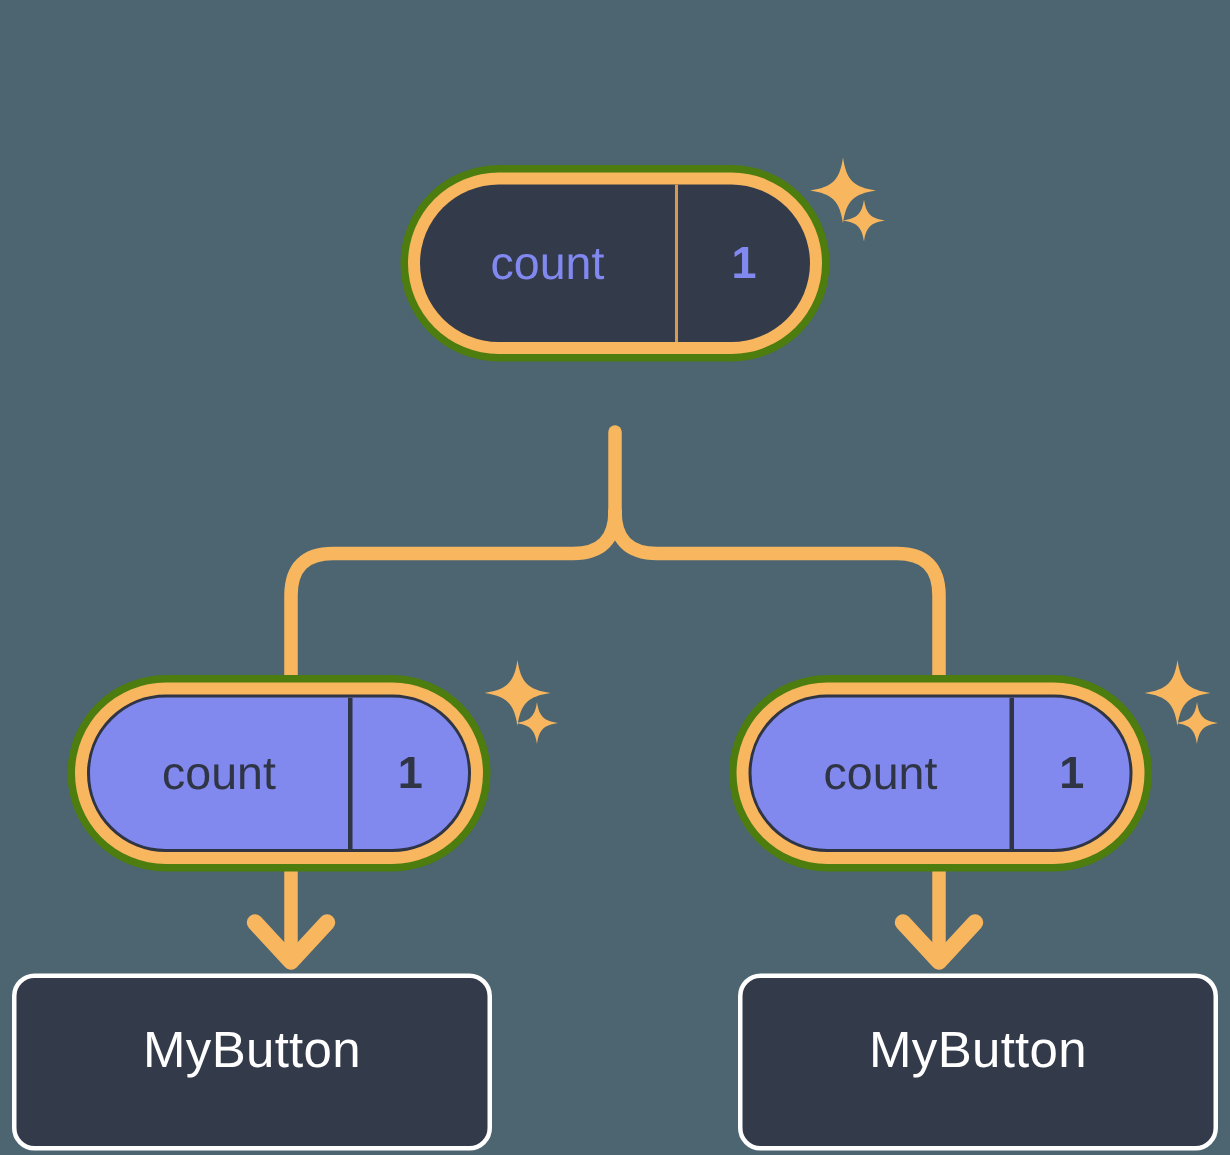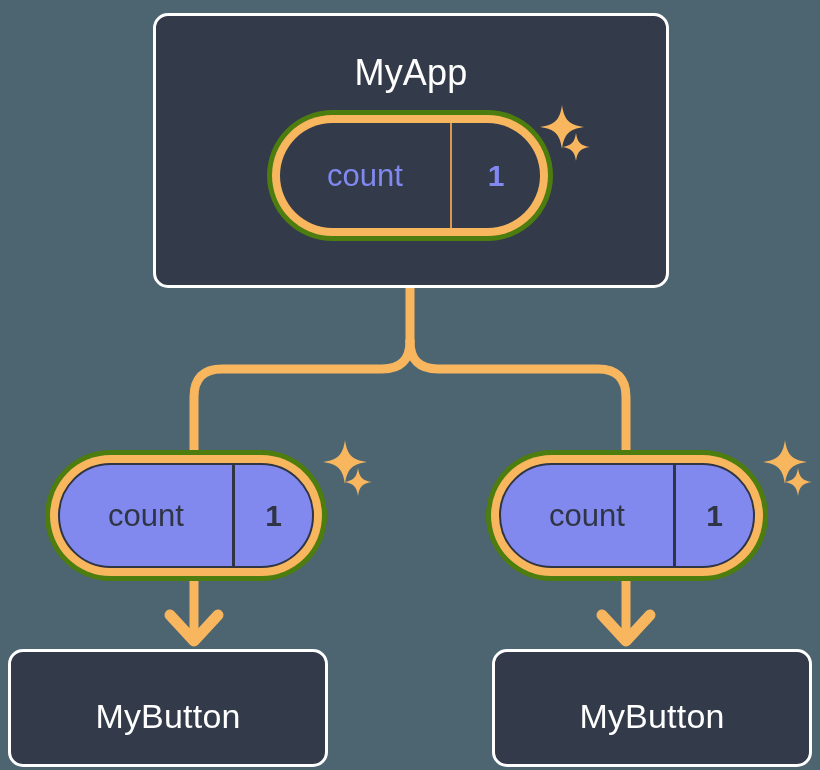--- a/index.html
+++ b/index.html
@@ -64,21 +64,20 @@
   #card-btn-right {
     left: 492px;
     top: 649px;
     width: 320px;
     height: 118px;
   }
   #card-btn-left .card-title,
   #card-btn-right .card-title {
     top: 29px;
     font-size: 34px;
-    margin-top: 16px;
   }
 
   
   .pill {
     position: absolute;
     box-sizing: border-box;
     border-radius: 999px;
     background: #4d7c0f;            
     padding: 5px;
     z-index: 3;
@@ -198,23 +197,20 @@
       <path d="M 194 580 L 194 641"></path>
 
       <path d="M 626 580 L 626 641"></path>
     </g>
     <g fill="none" stroke="#f8b65f" stroke-width="11" stroke-linecap="round" stroke-linejoin="round">
       <polyline points="170,615 194,641 218,615"></polyline>
       <polyline points="602,615 626,641 650,615"></polyline>
     </g>
   </svg>
 
-  <div class="card" id="card-myapp">
-    <div class="card-title">MyApp</div>
-  </div>
 
   <div class="pill dark" id="pill-myapp">
     <div class="pill-mid">
       <div class="pill-inner">
         <div class="pill-key">count</div>
         <div class="pill-val">1</div>
       </div>
     </div>
   </div>
 

